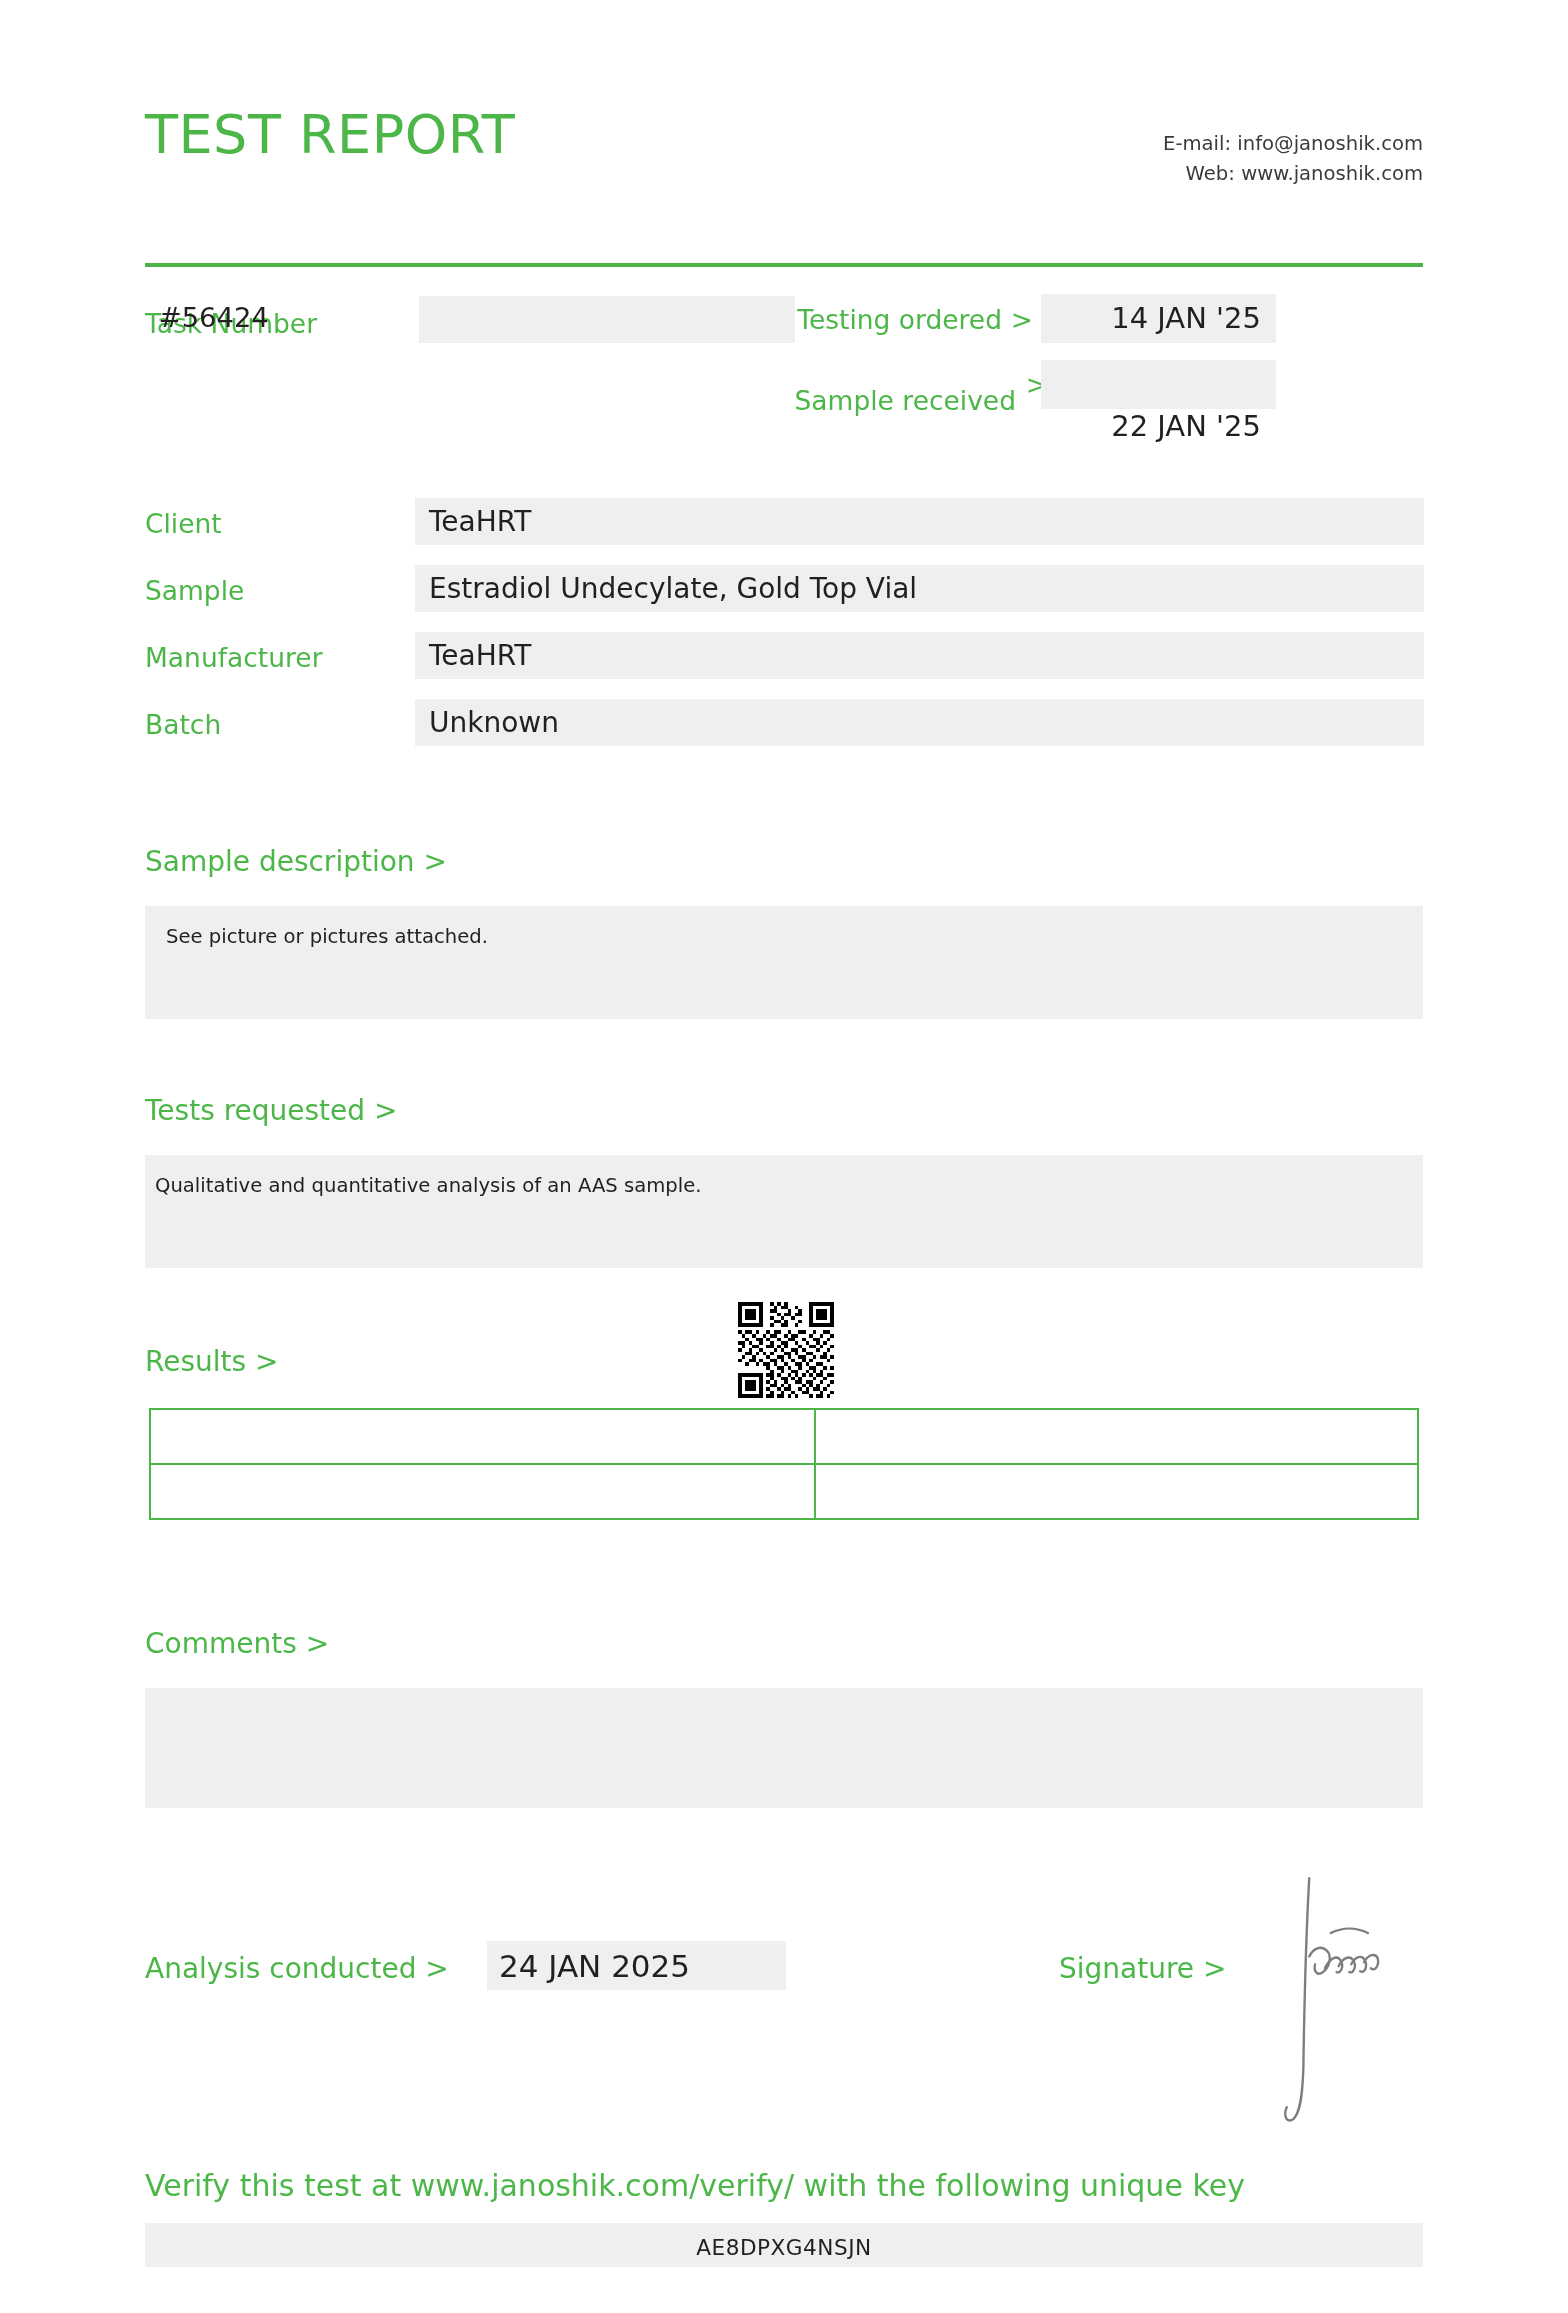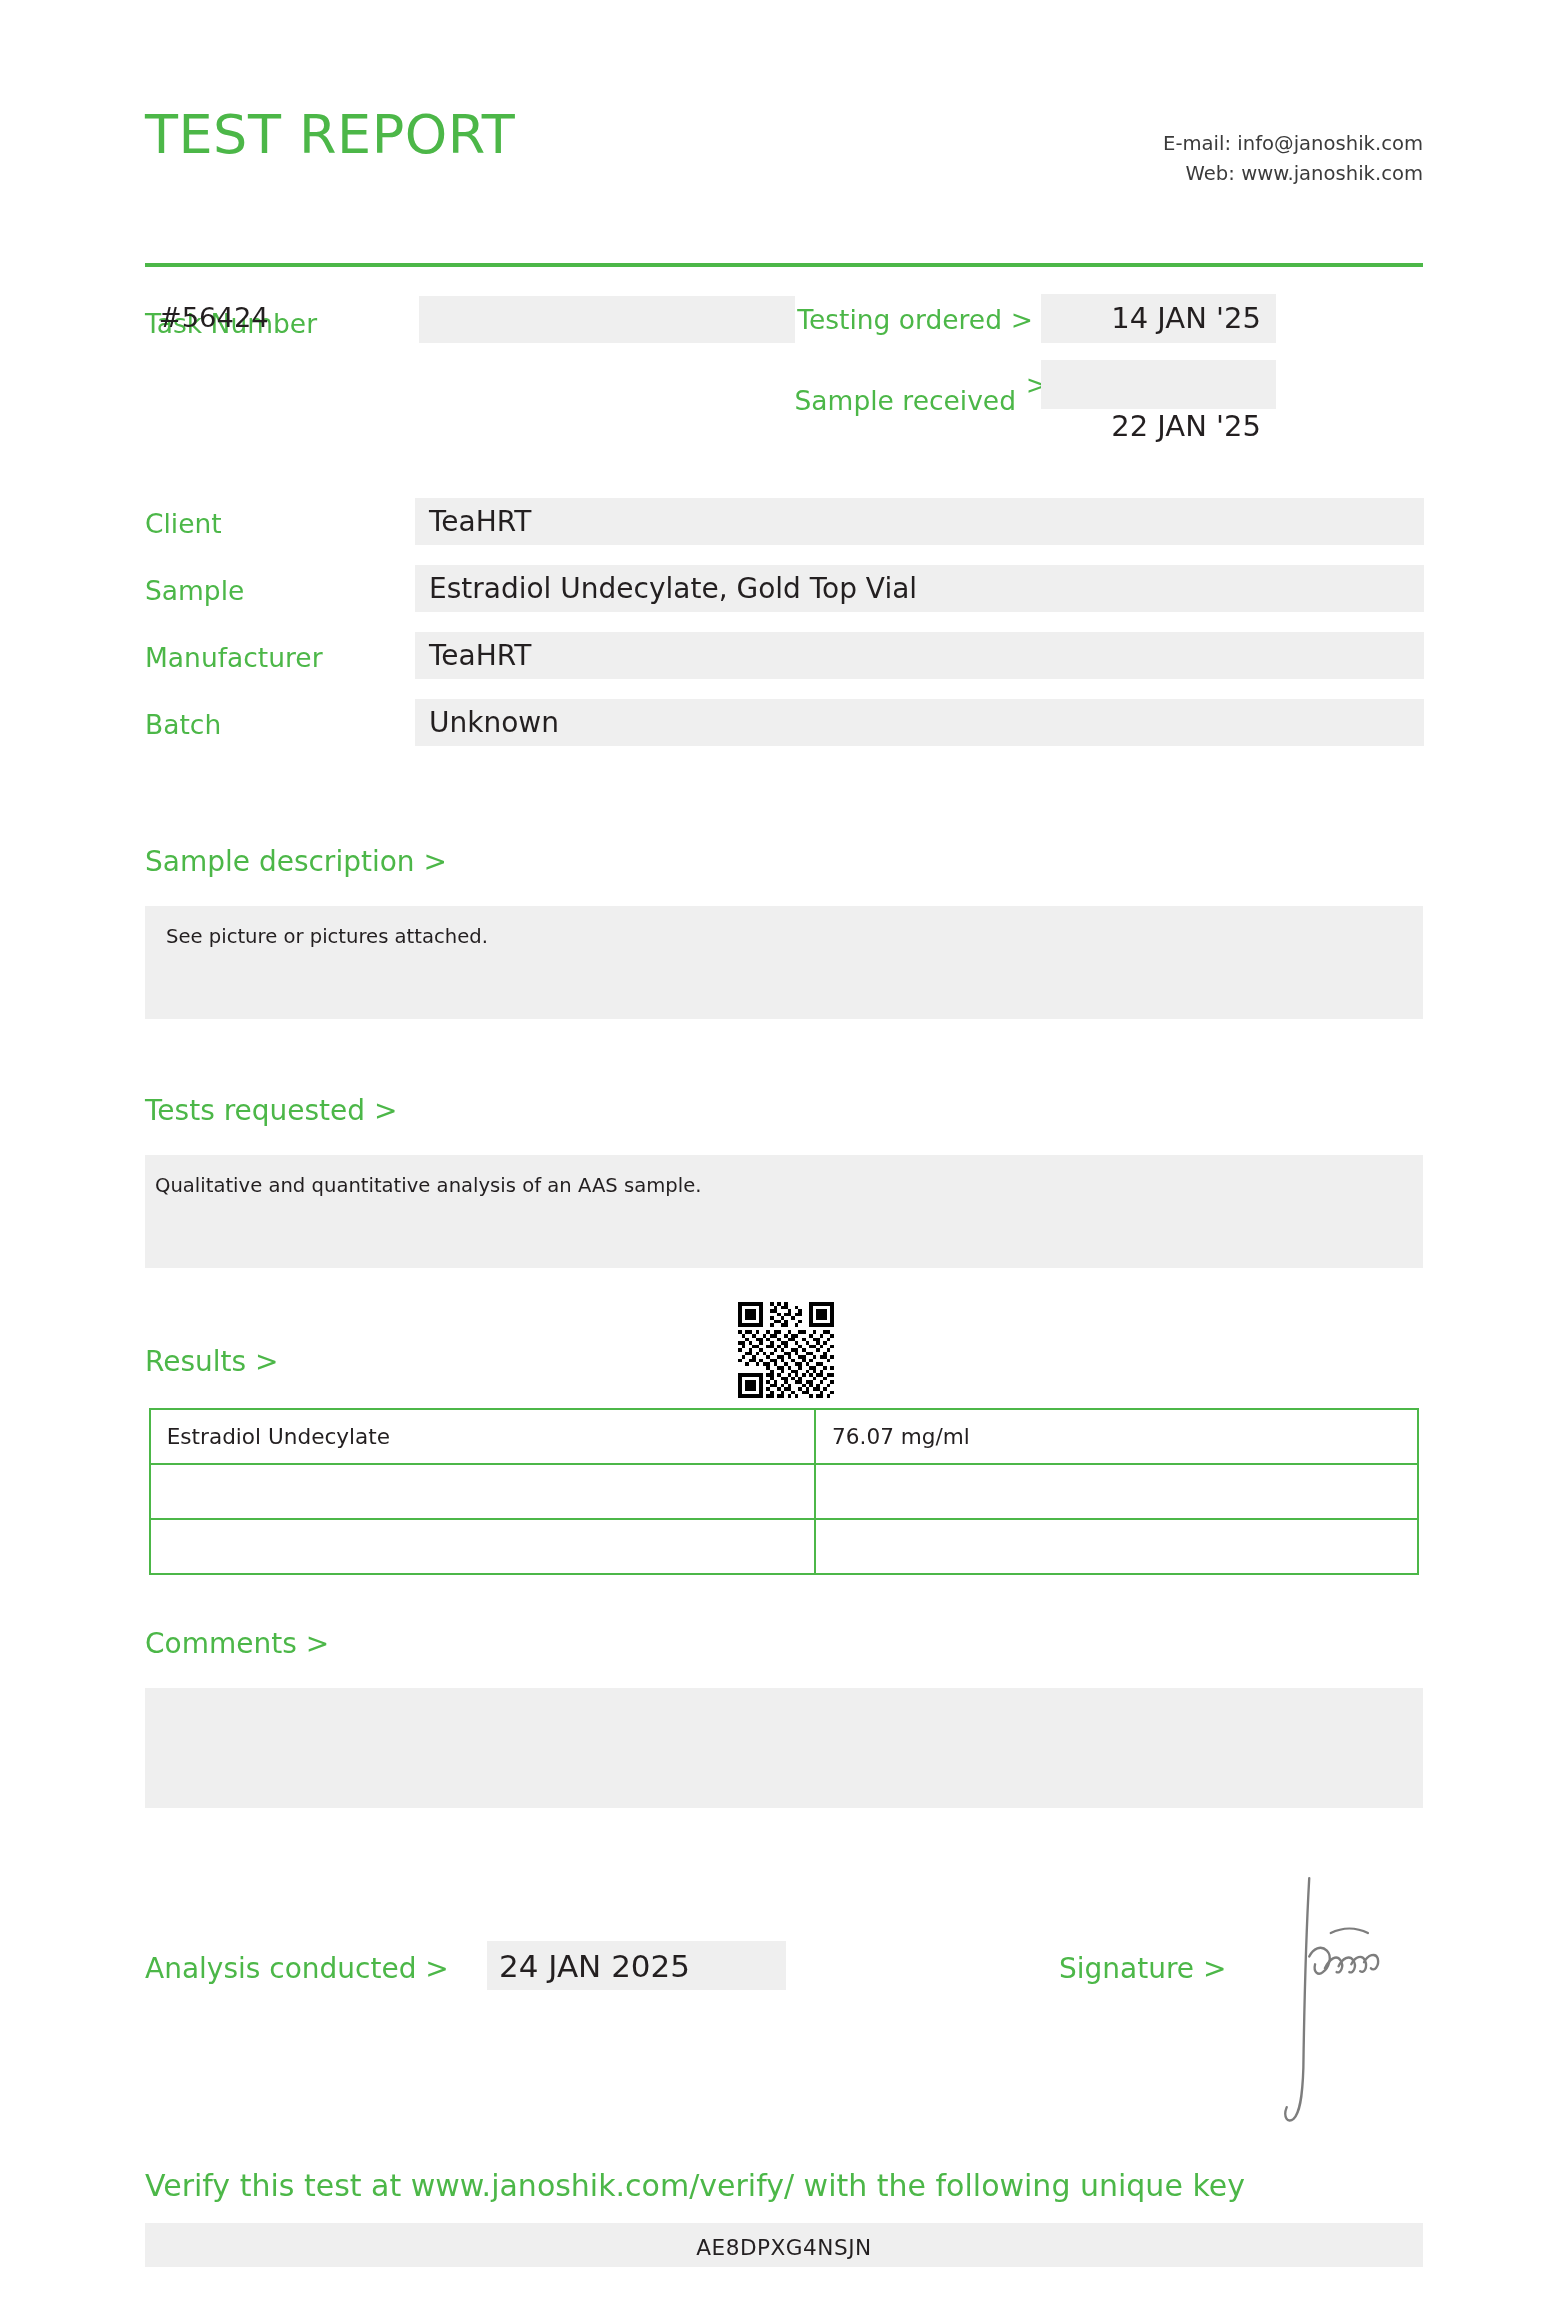--- a/index.html
+++ b/index.html
@@ -587,24 +587,20 @@
         <rect x="16" y="26" width="1" height="1"></rect>
           <rect x="20" y="26" width="1" height="1"></rect>
           <rect x="22" y="26" width="2" height="1"></rect>
         <rect x="25" y="26" width="1" height="1"></rect>
       </g>
     </svg>
   </div>
 
   <table class="results-table">
     <tbody>
-        <tr>
-      <td class="col-a">Estradiol Undecylate</td>
-      <td>76.07 mg/ml</td>
-    </tr>
     <tr>
       <td class="col-a"></td>
       <td></td>
     </tr>
     <tr>
       <td class="col-a"></td>
       <td></td>
     </tr>
   </tbody>
     </table>

